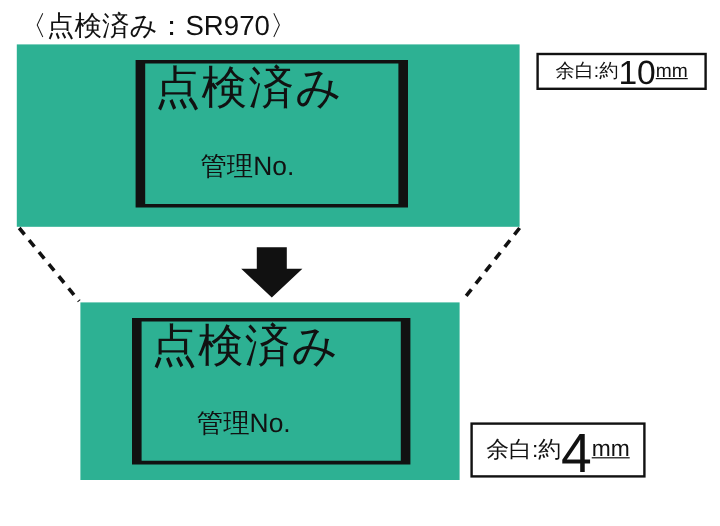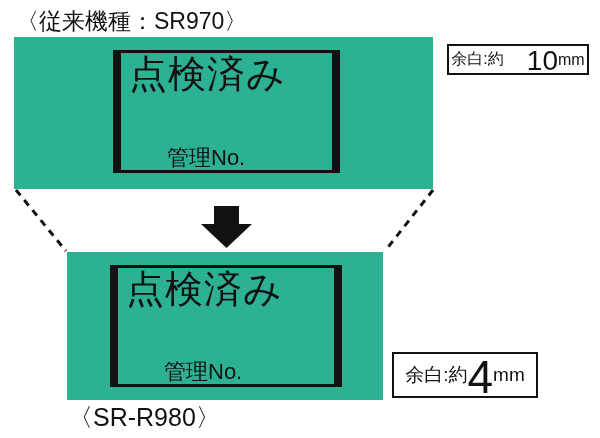--- a/index.html
+++ b/index.html
@@ -40,21 +40,21 @@
 
   
   .frame{
     position:absolute;
     border-style:solid;
     border-color:var(--ink);
     border-width:3px 8px;
     display:flex;
     flex-direction:column;
     justify-content:space-between;
-    padding:2px 6px 1px 8px;
+    padding:2px 6px 20px 8px;
   }
   .frame-top{left:99px;top:13px;width:227px;height:123px;}
   .frame-bottom{left:43px;top:13px;width:232px;height:122px;}
 
   .frame .title{
     font-size:38px;
     line-height:1.05;
     font-weight:400;
     letter-spacing:1px;
     white-space:nowrap;
@@ -87,41 +87,41 @@
     background:#ffffff;
     border:2px solid var(--ink);
     display:flex;
     align-items:flex-end;
     justify-content:center;
     white-space:nowrap;
   }
   .note-top{left:447px;top:44px;width:142px;height:31px;}
   .note-bottom{left:392px;top:352px;width:146px;height:46px;}
   .note .prefix{font-size:16px;font-weight:500;}
-  .note .unit{font-size:16px;font-weight:500;}
+  .note .unit{font-size:16px;font-weight:500;text-decoration:underline;}
   .note .big{font-size:28px;font-weight:400;line-height:1;}
   .note-top .prefix,.note-top .unit{align-self:center;}
-  .note-top .big{align-self:center;position:relative;top:1px;padding-left:23px;}
+  .note-top .big{align-self:center;position:relative;top:1px;}
   .note-bottom .prefix,.note-bottom .unit{font-size:19px;align-self:center;}
   .note-bottom .big{font-size:46px;align-self:center;position:relative;top:2px;}
 
   
   .connectors{
     position:absolute;
     left:0;top:0;
     width:600px;height:438px;
     pointer-events:none;
   }
 </style>
 </head>
 <body>
 
 <div class="stage">
 
-  <div class="caption caption-top">〈従来機種：SR970〉</div>
+  <div class="caption caption-top">〈点検済み：SR970〉</div>
 
   <div class="tape tape-top">
     <div class="frame frame-top">
       <div class="title">点検済み</div>
       <div class="field">管理No.</div>
     </div>
   </div>
 
   <div class="note note-top">
     <span class="prefix">余白:約</span>
@@ -141,15 +141,14 @@
       <div class="field">管理No.</div>
     </div>
   </div>
 
   <div class="note note-bottom">
     <span class="prefix">余白:約</span>
       <span class="big">4</span>
       <span class="unit">mm</span>
   </div>
 
-  <div class="caption caption-bottom">〈SR-R980〉</div>
 
 </div>
 
 </body></html>

